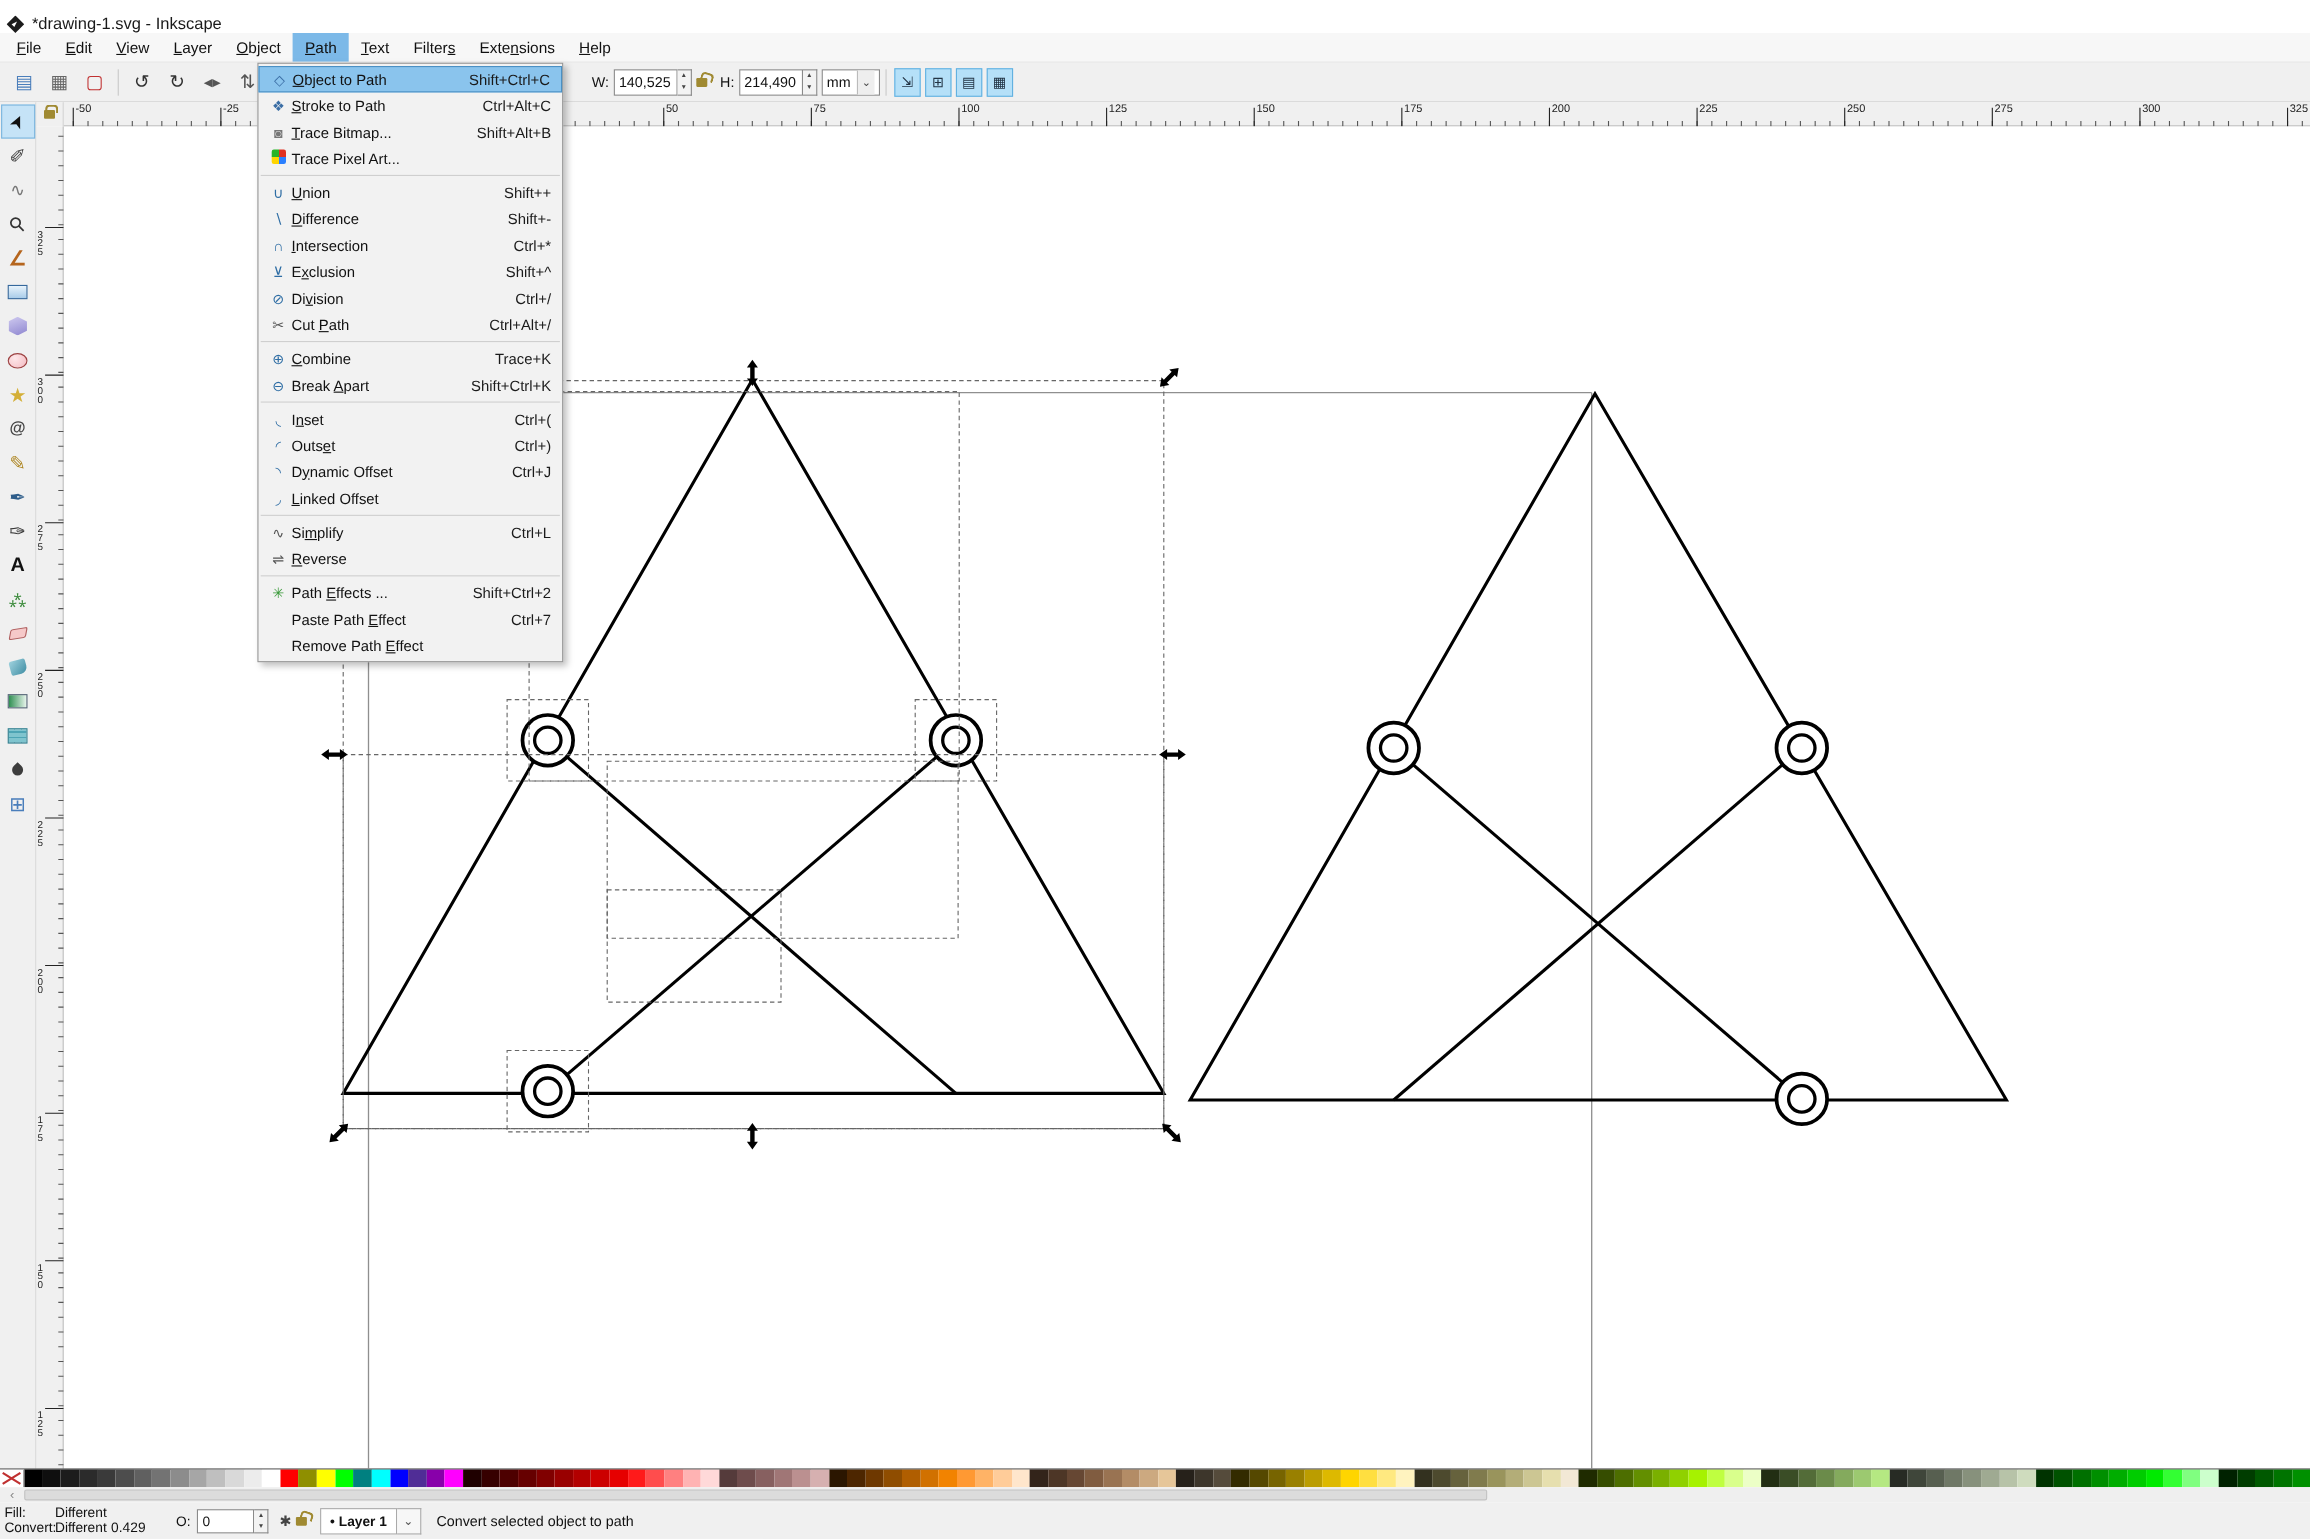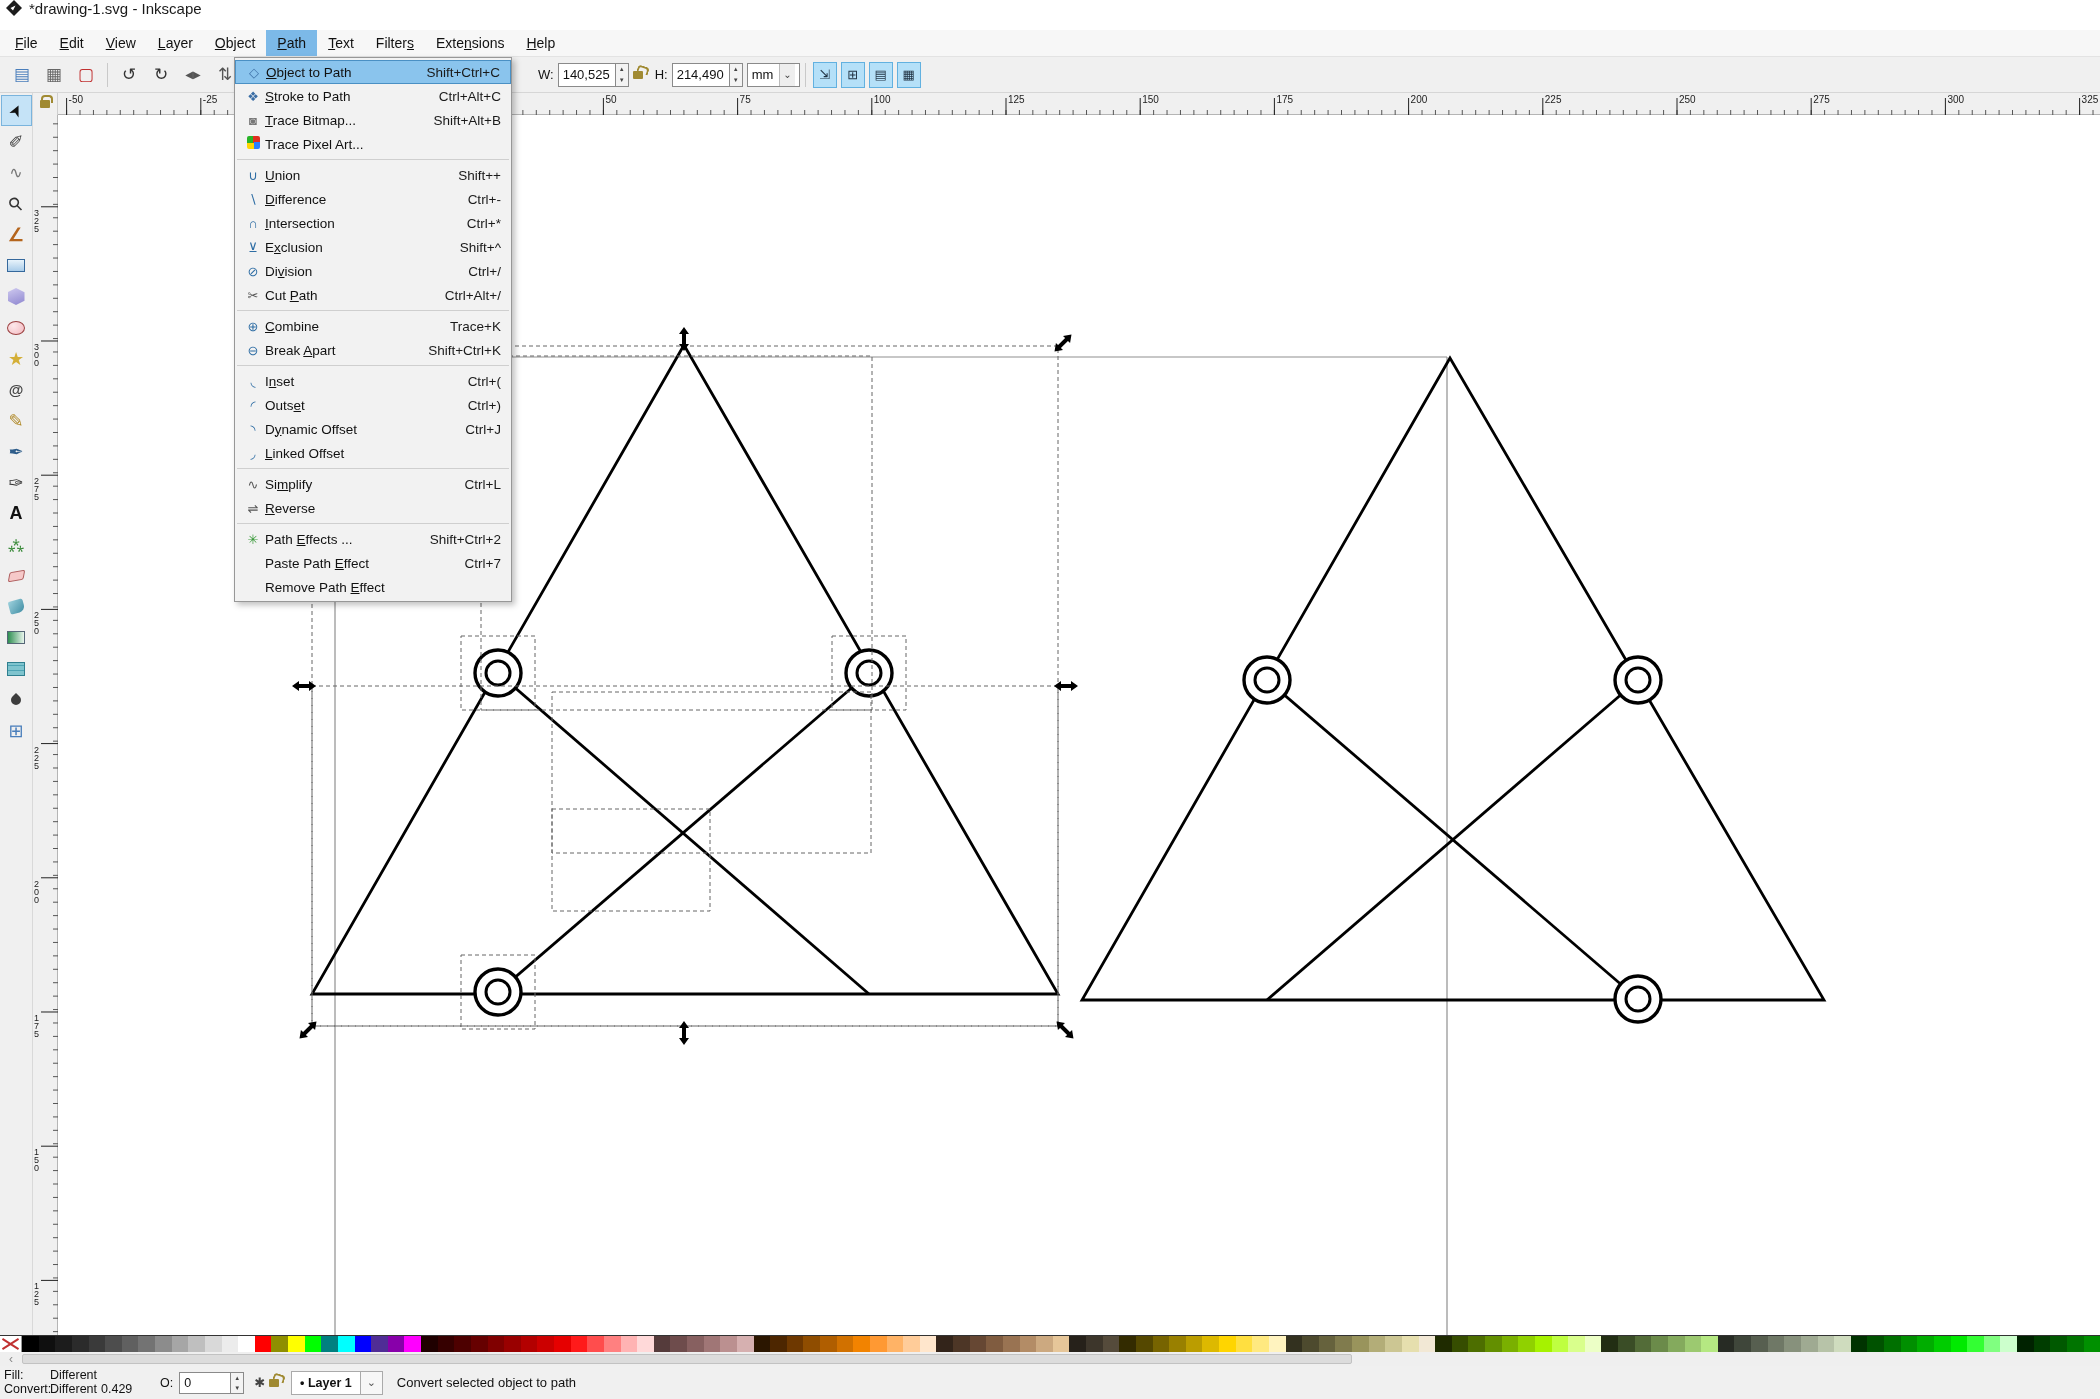--- a/index.html
+++ b/index.html
@@ -1,21 +1,21 @@
 <!DOCTYPE html>
 <html><head>
 <meta charset="utf-8">
 <style>
   *{margin:0;padding:0;box-sizing:border-box}
   html,body{width:2100px;height:1399px;overflow:hidden}
   body{font-family:"Liberation Sans",sans-serif;background:#fff;position:relative;color:#111}
   .abs{position:absolute}
 
   
-  #titlebar{left:0;top:0;width:1880px;height:30px;background:#fff;display:flex;align-items:flex-start;padding-left:6px;gap:7px}
+  #titlebar{left:0;top:0;width:1880px;height:30px;background:#fff;display:flex;align-items:flex-end;padding-left:6px;gap:7px}
   #titlebar .title{font-size:15px;color:#1a1a1a}
 
   
   #menubar{left:0;top:30px;width:2100px;height:27px;background:#f7f7f7;display:flex;align-items:stretch;padding-left:4px;border-bottom:1px solid #e3e3e3}
   .menu-item{display:flex;align-items:center;padding:0 11px;font-size:14px;color:#111;cursor:default}
   .menu-item.active{background:#7cb9e8}
   .mn u{text-decoration:underline}
 
   
   #cmdbar{left:0;top:57px;width:2100px;height:36px;background:#f0f0f0;border-bottom:1px solid #d6d6d6;display:flex;align-items:center}
@@ -669,21 +669,21 @@
     </div>
     <div class="pm-sep"></div>
     <div class="pm-item">
       <span class="ic" style="color: rgb(46, 109, 164);">∪</span>
       <span class="lbl mn"><u>U</u>nion</span>
       <span class="sc">Shift++</span>
     </div>
     <div class="pm-item">
       <span class="ic" style="color: rgb(46, 109, 164);">∖</span>
       <span class="lbl mn"><u>D</u>ifference</span>
-      <span class="sc">Ctrl+-</span>
+      <span class="sc">Shift+-</span>
     </div>
     <div class="pm-item">
       <span class="ic" style="color: rgb(46, 109, 164);">∩</span>
       <span class="lbl mn"><u>I</u>ntersection</span>
       <span class="sc">Ctrl+*</span>
     </div>
     <div class="pm-item">
       <span class="ic" style="color: rgb(46, 109, 164);">⊻</span>
       <span class="lbl mn">E<u>x</u>clusion</span>
       <span class="sc">Shift+^</span>

